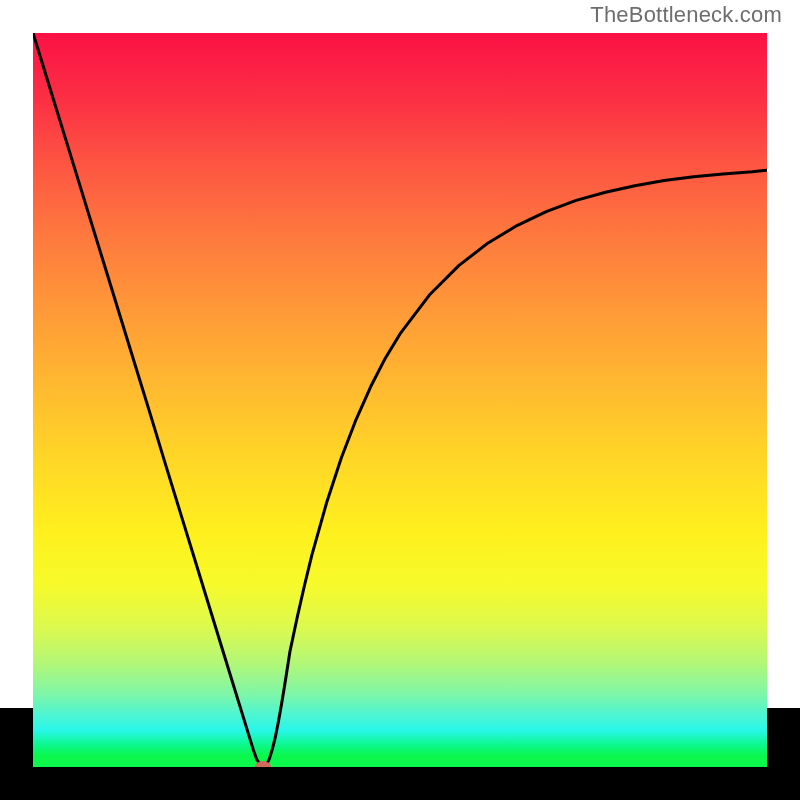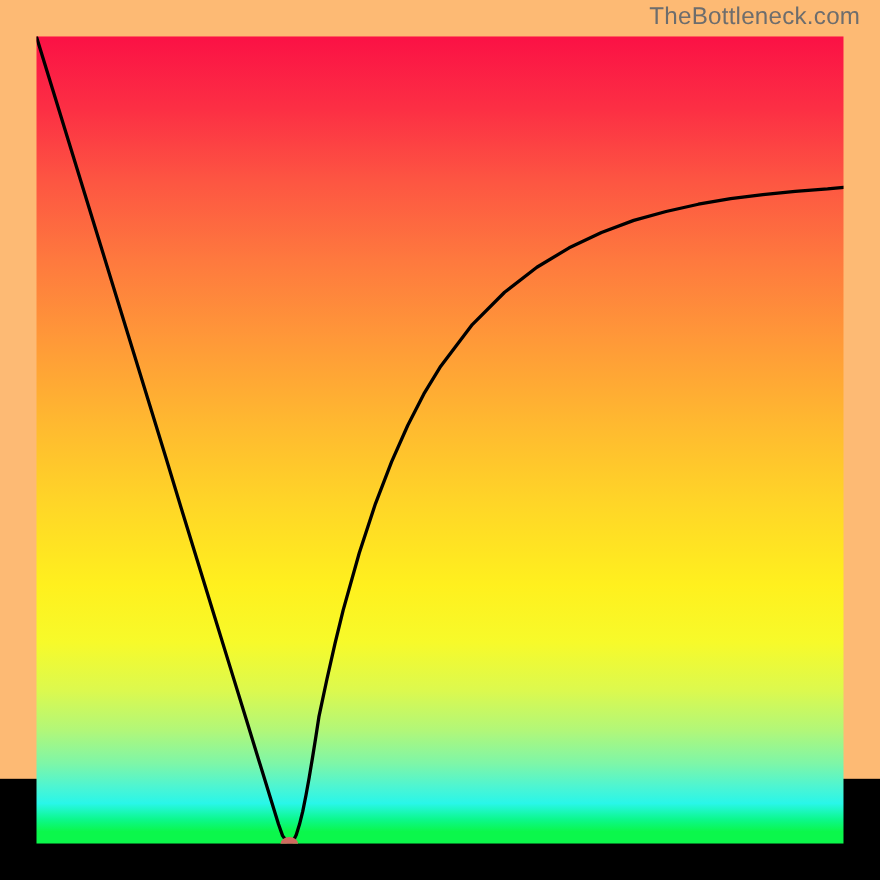--- a/index.html
+++ b/index.html
@@ -7,21 +7,21 @@
     padding: 0;
     width: 800px;
     height: 800px;
     background: #000;
     overflow: hidden;
   }
   .frame {
     position: relative;
     width: 800px;
     height: 708px;
-    background: #fdba74;
+    background: #ffffff;
     text-align: right;
   }
   .watermark {
     position: absolute;
     top: 2px;
     right: 18px;
     font-family: Arial, Helvetica, sans-serif;
     font-size: 22px;
     color: #6d6d6d;
     letter-spacing: 0.2px;

